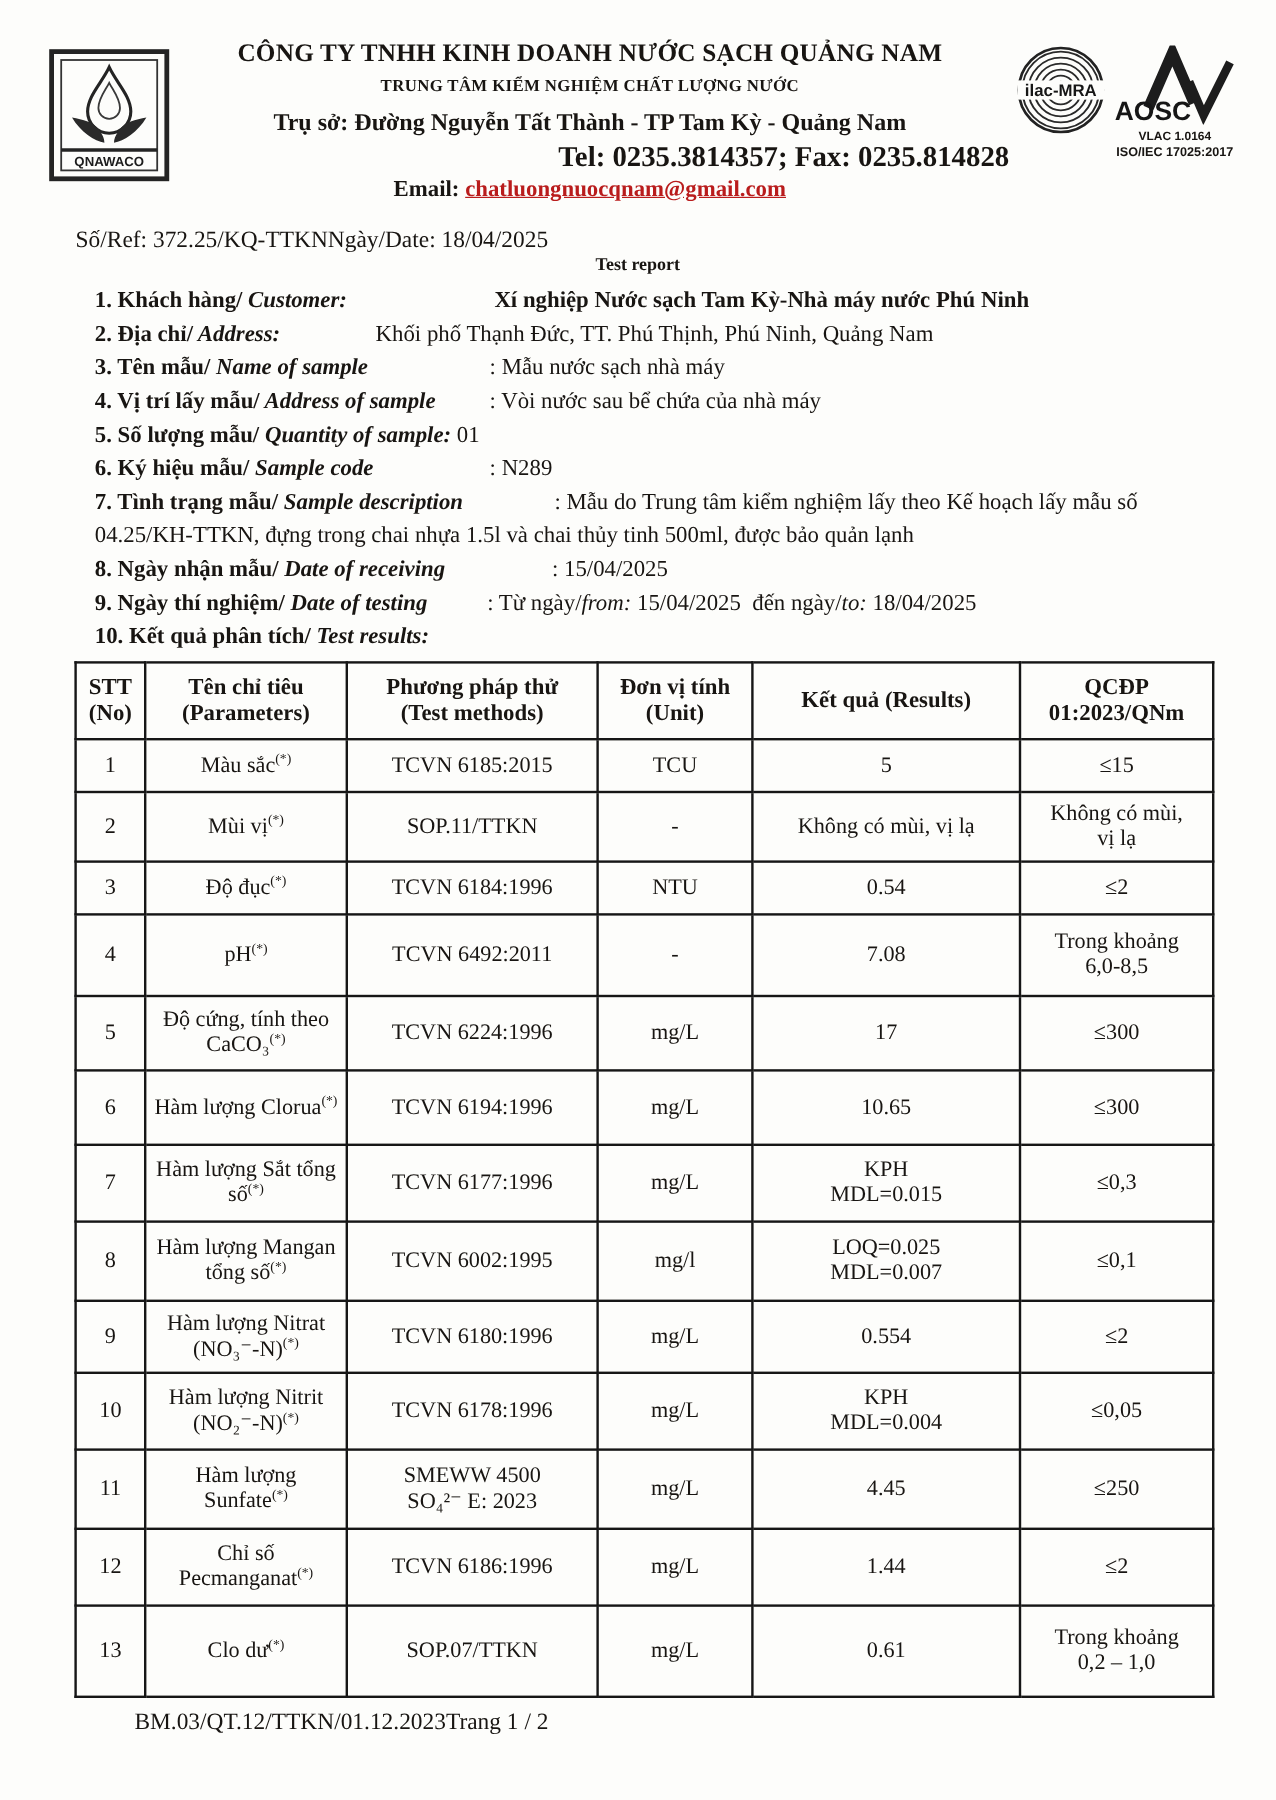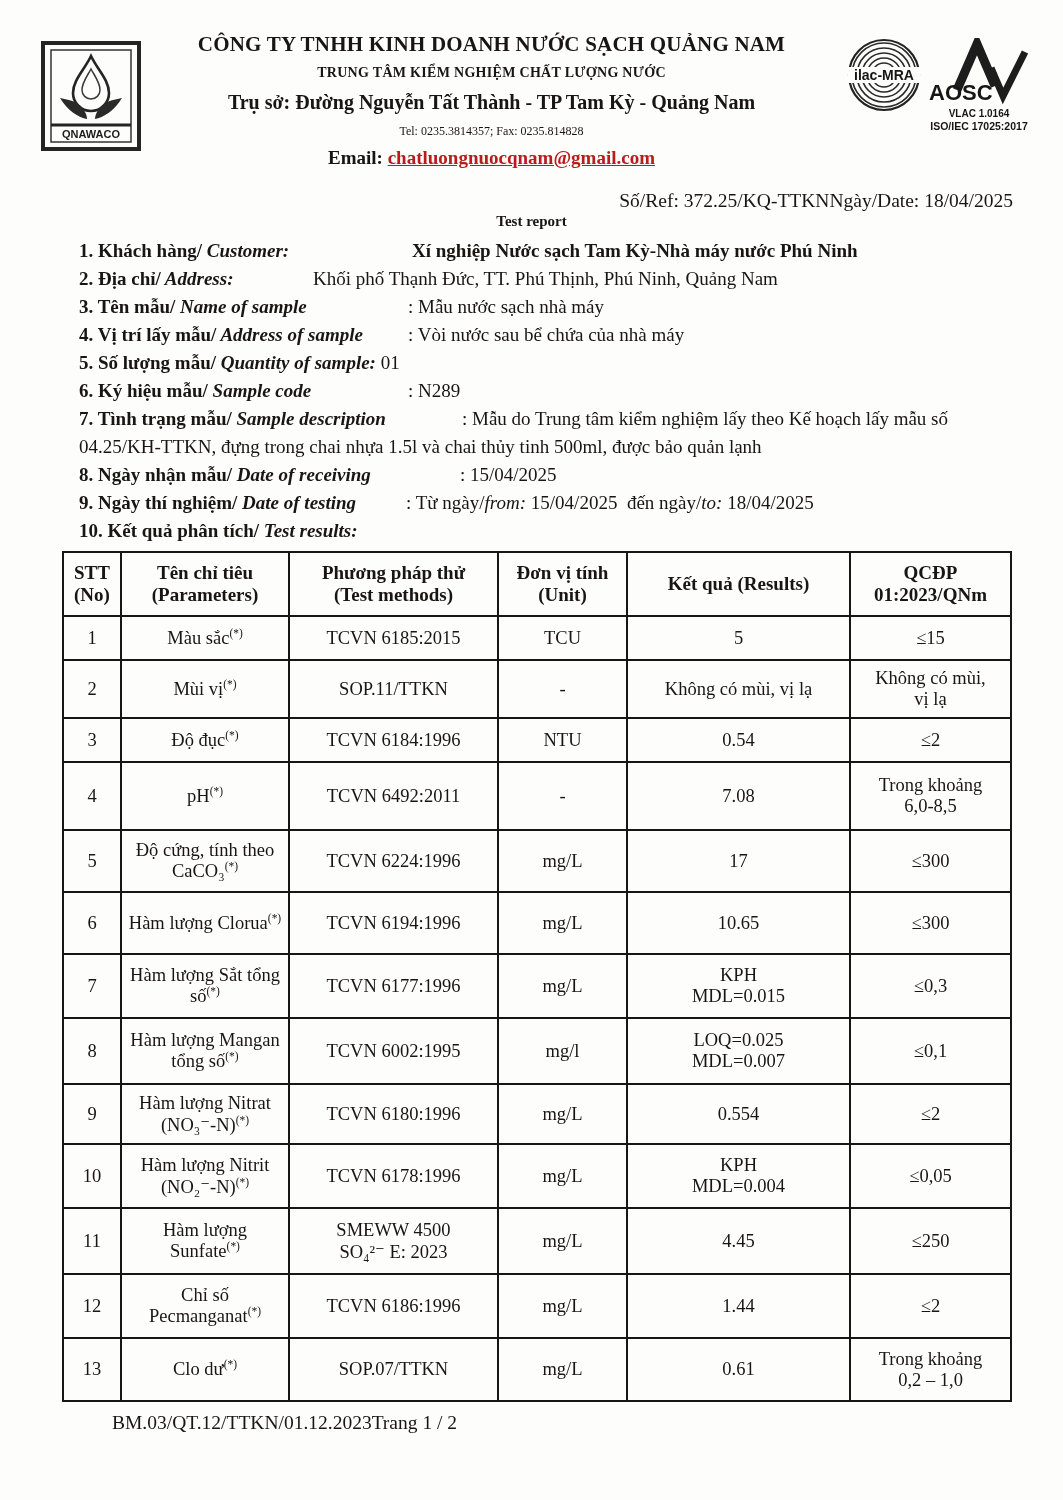--- a/index.html
+++ b/index.html
@@ -12,29 +12,29 @@
     overflow:hidden;
     box-sizing:border-box;
   }
   
   .header{display:flex;align-items:flex-start;padding:30px 14px 0 40px;box-sizing:border-box;height:170px;}
   .logo-left{flex:0 0 102px;margin-top:10px;}
   .header-center{flex:1;text-align:center;padding-right:6px;}
   .h-line1{font-size:21px;font-weight:bold;line-height:28px;letter-spacing:.2px;}
   .h-line2{font-size:14px;font-weight:bold;line-height:30px;letter-spacing:.3px;}
   .h-line3{font-size:20px;font-weight:bold;line-height:29px;}
-  .h-line4{font-size:12px;font-weight:normal;line-height:28px;}
+  .h-line4{font-size:24px;font-weight:bold;line-height:28px;text-align:right;}
   .h-line5{font-size:19px;font-weight:bold;line-height:26px;}
   .h-line5 a{color:#b91c1c;}
   .logos-right{flex:0 0 202px;display:flex;gap:8px;align-items:flex-start;margin-top:8px;}
   .aosc-wrap{text-align:center;}
   .aosc-sub1{font-size:10px;font-weight:bold;font-family:"Liberation Sans",sans-serif;line-height:12px;}
   .aosc-sub2{font-size:10.5px;font-weight:bold;font-family:"Liberation Sans",sans-serif;line-height:13px;}
   
-  .refline{display:flex;justify-content:flex-end;margin:20px 50px 0 63px;font-size:19.5px;}
+  .refline{display:flex;justify-content:flex-start;margin:20px 39px 0 63px;font-size:19.5px;}
   .doc-title{text-align:center;font-weight:bold;font-size:21.5px;margin-top:4px;letter-spacing:.4px;}
   .doc-subtitle{text-align:center;font-weight:bold;font-size:15px;margin-top:1px;}
   
   .info{margin:7px 42px 0 63px;font-size:19px;line-height:28px;}
   .il{white-space:normal;margin-left:16px;}
   .il .lbl{display:inline-block;vertical-align:top;}
   .il .lbl b{font-weight:bold;}
   .il .lbl i{font-weight:bold;font-style:italic;white-space:pre-wrap;}
   .il .ival{white-space:pre-wrap;}
   .il .ival.vbold{font-weight:bold;}
@@ -45,21 +45,21 @@
   table.results{border-collapse:collapse;table-layout:fixed;width:948px;margin:6px 0 0 62px;font-size:18.5px;}
   table.results th,table.results td{
     border:2px solid #161616;
     text-align:center;vertical-align:middle;
     padding:2px 4px;white-space:pre-line;box-sizing:border-box;
     overflow:hidden;
   }
   table.results th{font-size:19px;font-weight:bold;}
   sup.mk{font-size:.62em;vertical-align:super;line-height:0;}
   tr.h44{height:44px}tr.h58{height:58px}tr.h60{height:60px}tr.h62{height:62px}
-  tr.h63{height:63px}tr.h64{height:64px}tr.h66{height:66px}tr.h68{height:68px}
+  tr.h63{height:76px}tr.h64{height:64px}tr.h66{height:66px}tr.h68{height:68px}
   
   .footer{display:flex;justify-content:flex-start;margin:10px 130px 0 112px;font-size:19.5px;}
   svg text{font-family:"Liberation Sans",sans-serif;}
 </style>
 </head>
 <body>
 
 <div class="page">
 
   <header class="header">

